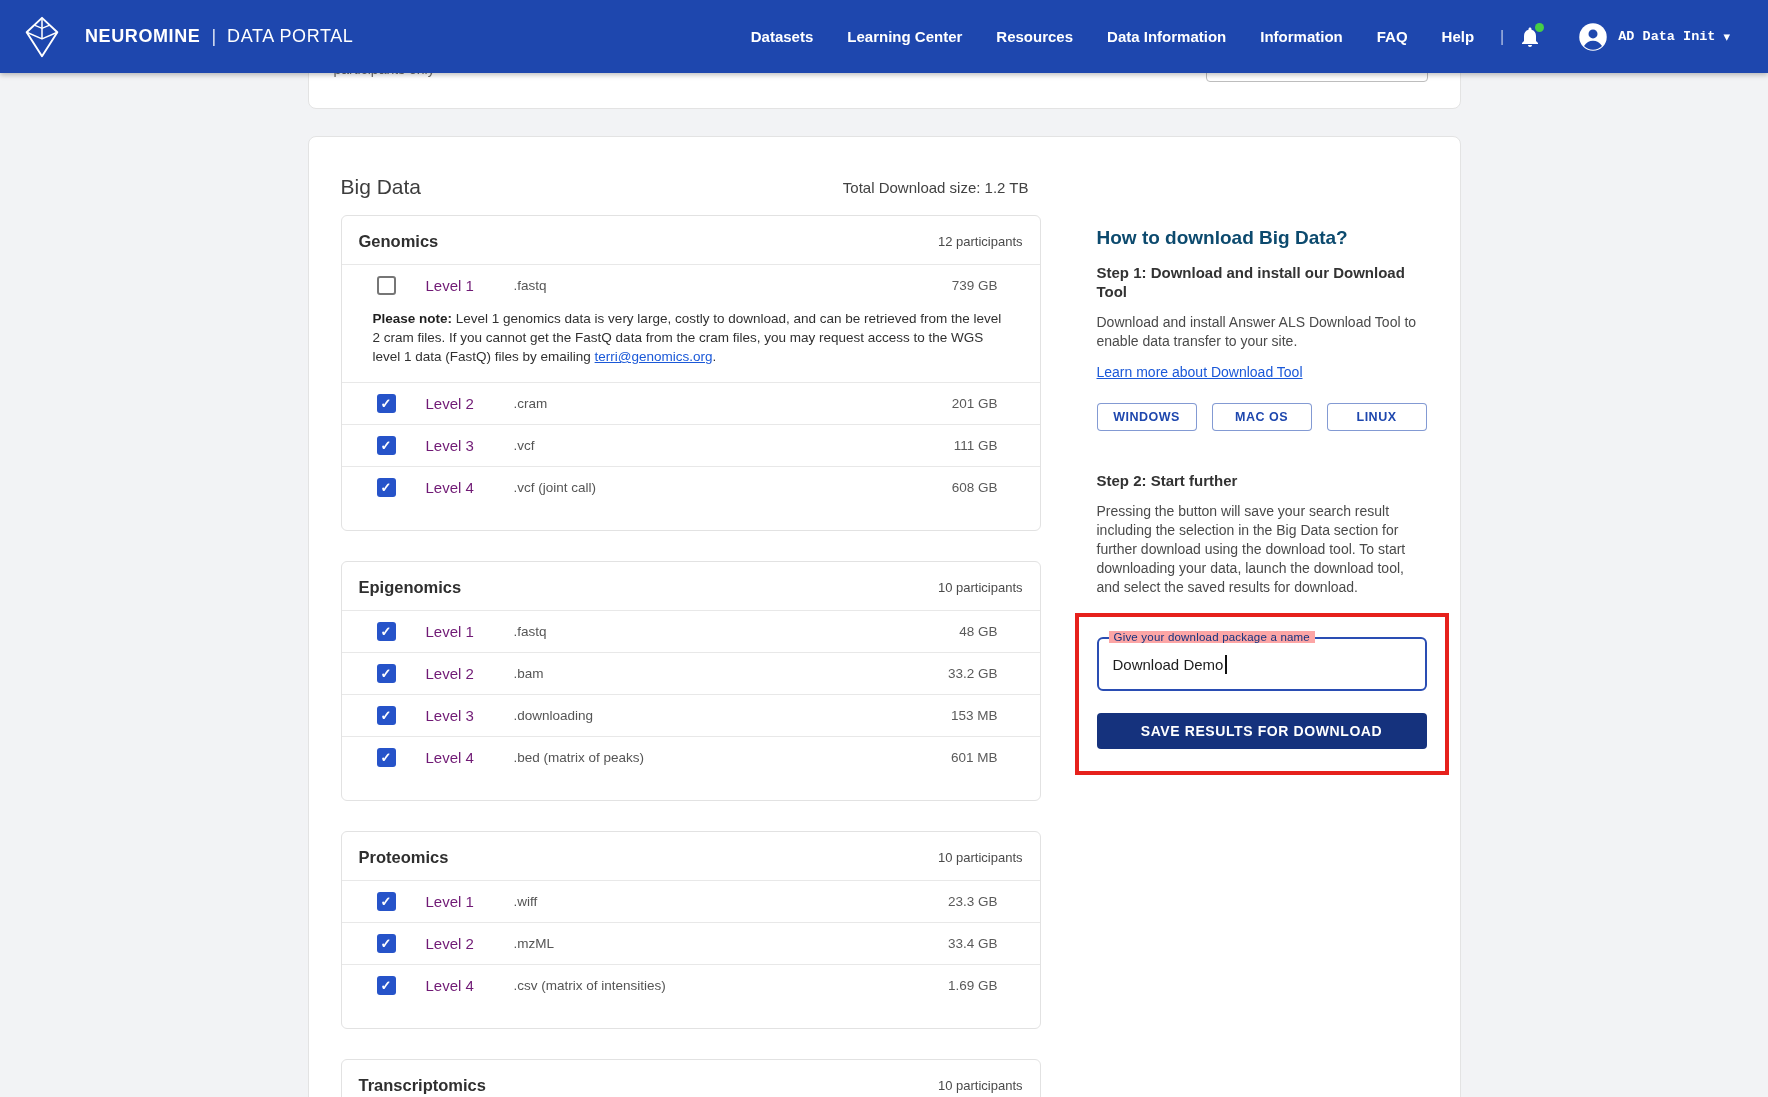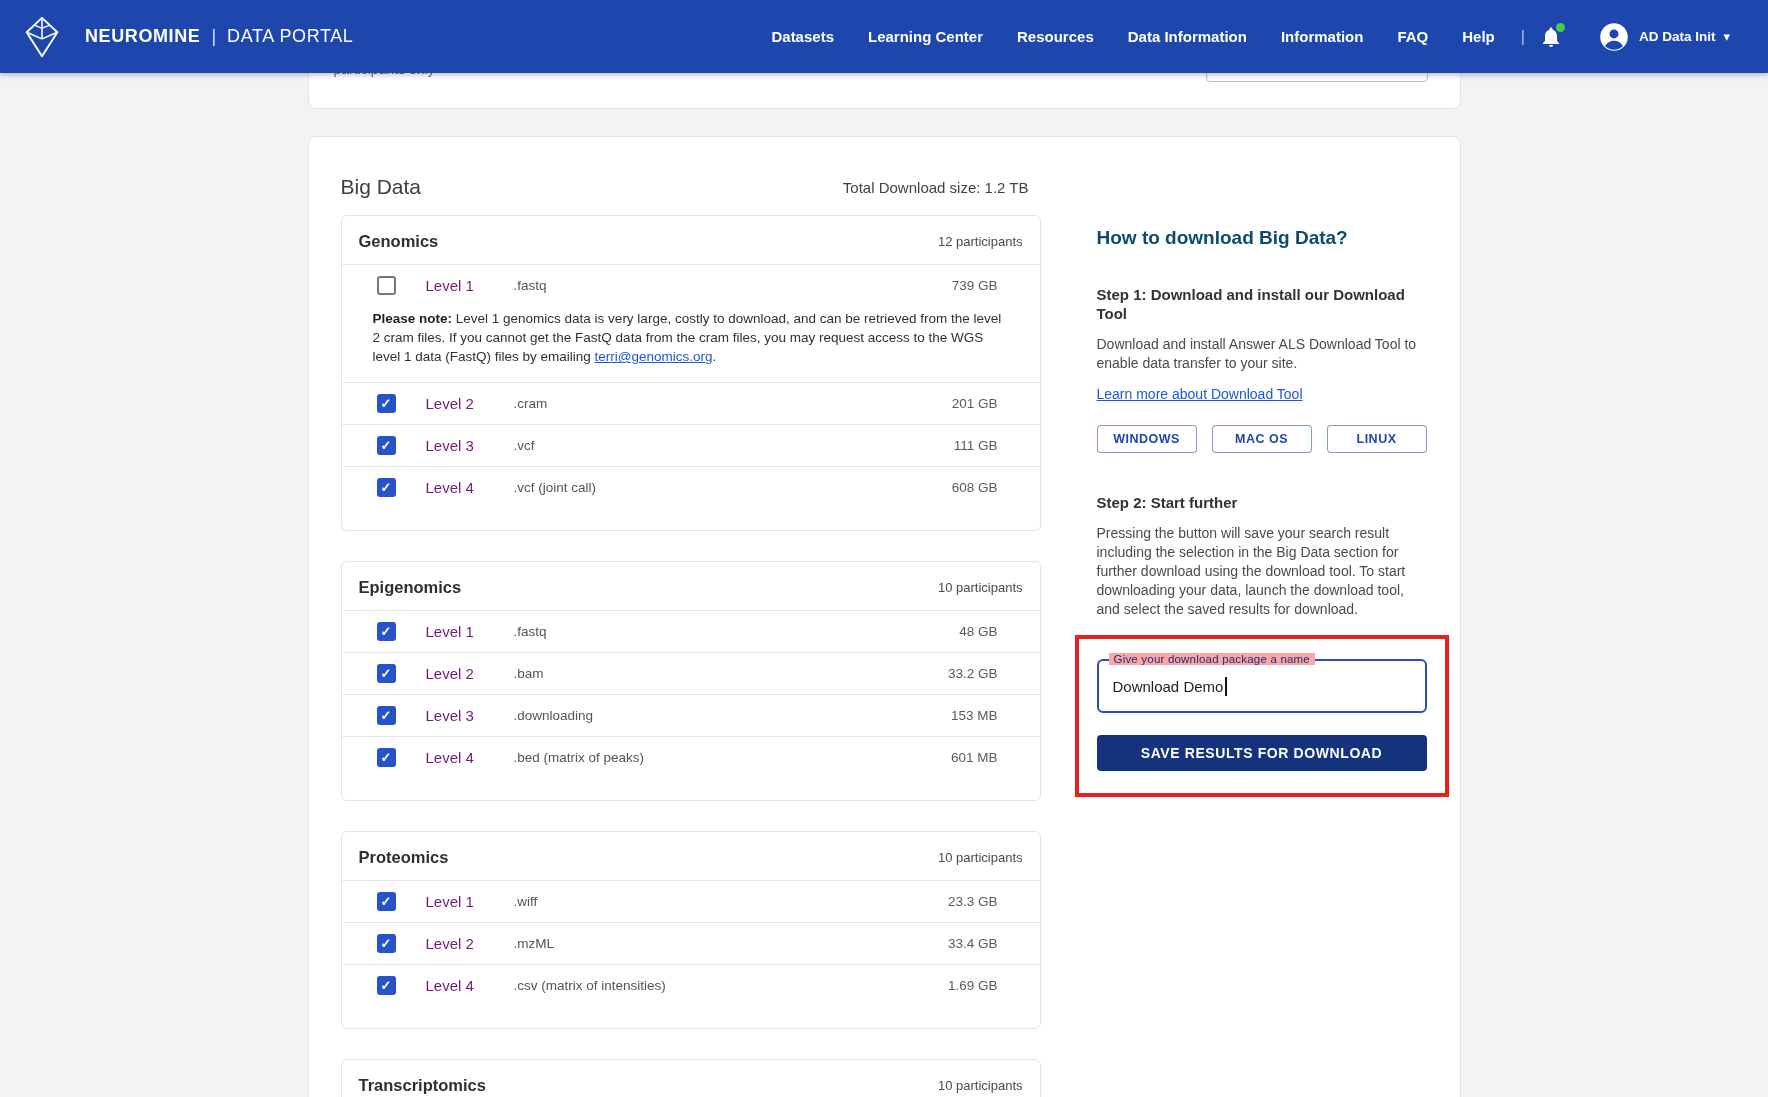--- a/index.html
+++ b/index.html
@@ -31,21 +31,21 @@
   .logo{width:46px;height:46px;margin-right:20px;flex:none;}
   .brand{font-size:18px;font-weight:bold;letter-spacing:.6px;}
   .brand-pipe{font-weight:300;opacity:.85;margin:0 11px;font-size:18px;}
   .portal{font-size:18px;font-weight:400;letter-spacing:.6px;}
   .nav{margin-left:auto;display:flex;align-items:center;gap:34px;}
   .nav-item{font-size:15px;font-weight:600;cursor:pointer;white-space:nowrap;}
   .nav-sep{margin:0 8px 0 26px;opacity:.65;font-weight:300;font-size:16px;}
   .bell-wrap{position:relative;width:24px;height:24px;margin-left:6px;cursor:pointer;}
   .bell-dot{position:absolute;top:-2px;right:-2px;width:9px;height:9px;border-radius:50%;background:var(--green);}
   .avatar{width:30px;height:30px;margin-left:36px;cursor:pointer;flex:none;}
-  .user-name{margin-left:10px;font-size:13.5px;font-weight:bold;white-space:nowrap;cursor:pointer;}
+  .user-name{margin-left:10px;font-size:13.5px;font-weight:bold;white-space:nowrap;cursor:pointer;font-family:Liberation Mono, monospace;}
   .caret{margin-left:8px;font-size:13px;line-height:1;cursor:pointer;}
   
   .page{padding-top:73px;}
   .container{width:1153px;margin:0 auto;}
   .top-card{
     position:relative;height:60px;margin-top:-24px;
     background:#fff;border:1px solid var(--border);border-radius:8px;
   }
   .clipped-text{position:absolute;left:25px;top:18px;height:15px;overflow:hidden;}
   .clipped-text span{display:block;margin-top:-7px;font-size:14px;color:#6b6b6b;}
@@ -79,21 +79,21 @@
   .checkbox.checked span{display:block;color:#fff;font-size:13px;font-weight:bold;line-height:1;}
   .level{margin-left:30px;width:88px;font-size:15px;color:#701a75;flex:none;}
   .ftype{flex:1;font-size:13.5px;color:#555;}
   .fsize{font-size:13.5px;color:#5a5a5a;}
   .note{padding:3px 30px 16px 31px;font-size:13.5px;line-height:19px;color:#303030;}
   .note b{color:#1f1f1f;}
   a.inline-link{color:var(--link);text-decoration:underline;cursor:pointer;}
   
   .right-col{width:330px;flex:none;padding-top:62px;}
   .howto-title{font-size:19px;font-weight:bold;color:#0c4a6e;margin:0;}
-  .step-title{font-size:15px;font-weight:bold;color:#333;line-height:19px;margin-top:36px;}
+  .step-title{font-size:15px;font-weight:bold;color:#333;line-height:19px;margin-top:14px;}
   .step-body{font-size:14px;color:#4a4a4a;line-height:19px;margin-top:12px;}
   .learn-link{display:inline-block;margin-top:13px;font-size:14px;color:var(--link);text-decoration:underline;cursor:pointer;}
   .os-row{display:flex;gap:15px;margin-top:22px;}
   .os-btn{
     flex:1;height:28px;border:1px solid rgba(30,71,174,.55);border-radius:4px;
     background:#fff;color:var(--blue);font-family:inherit;
     font-size:12.5px;font-weight:bold;letter-spacing:.5px;
     display:flex;align-items:center;justify-content:center;cursor:pointer;
   }
   .step2-title{margin-top:40px;}

